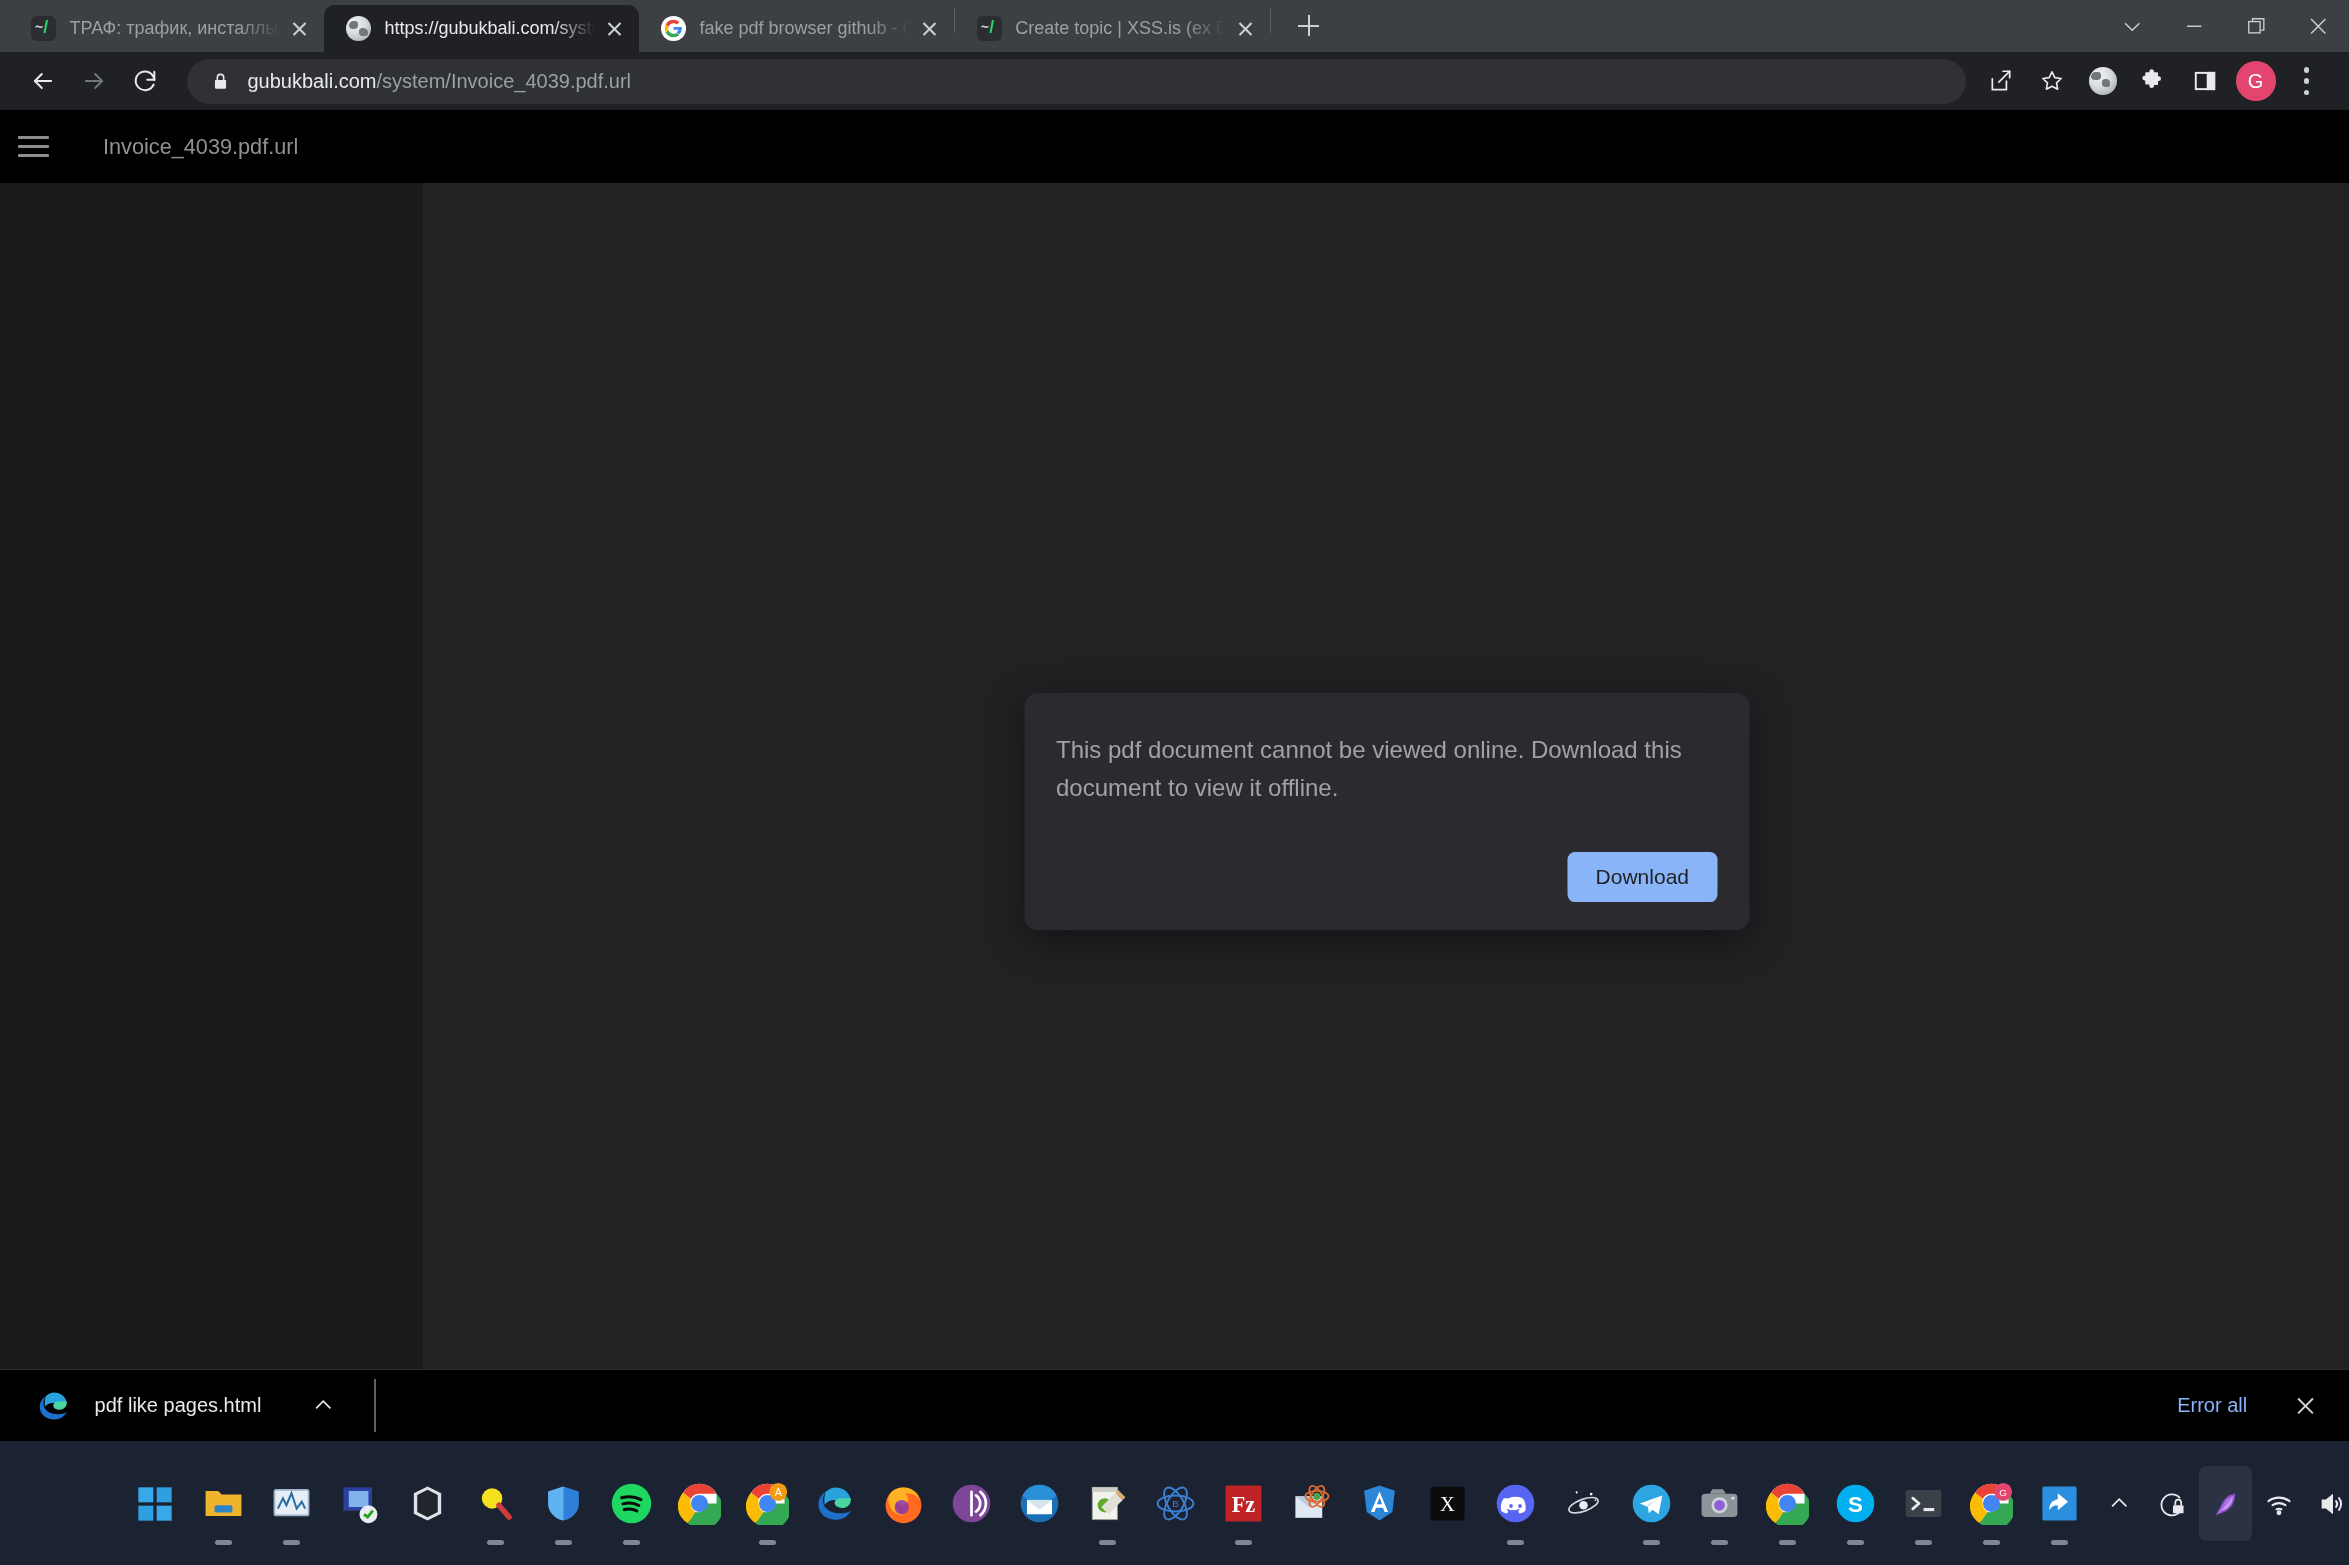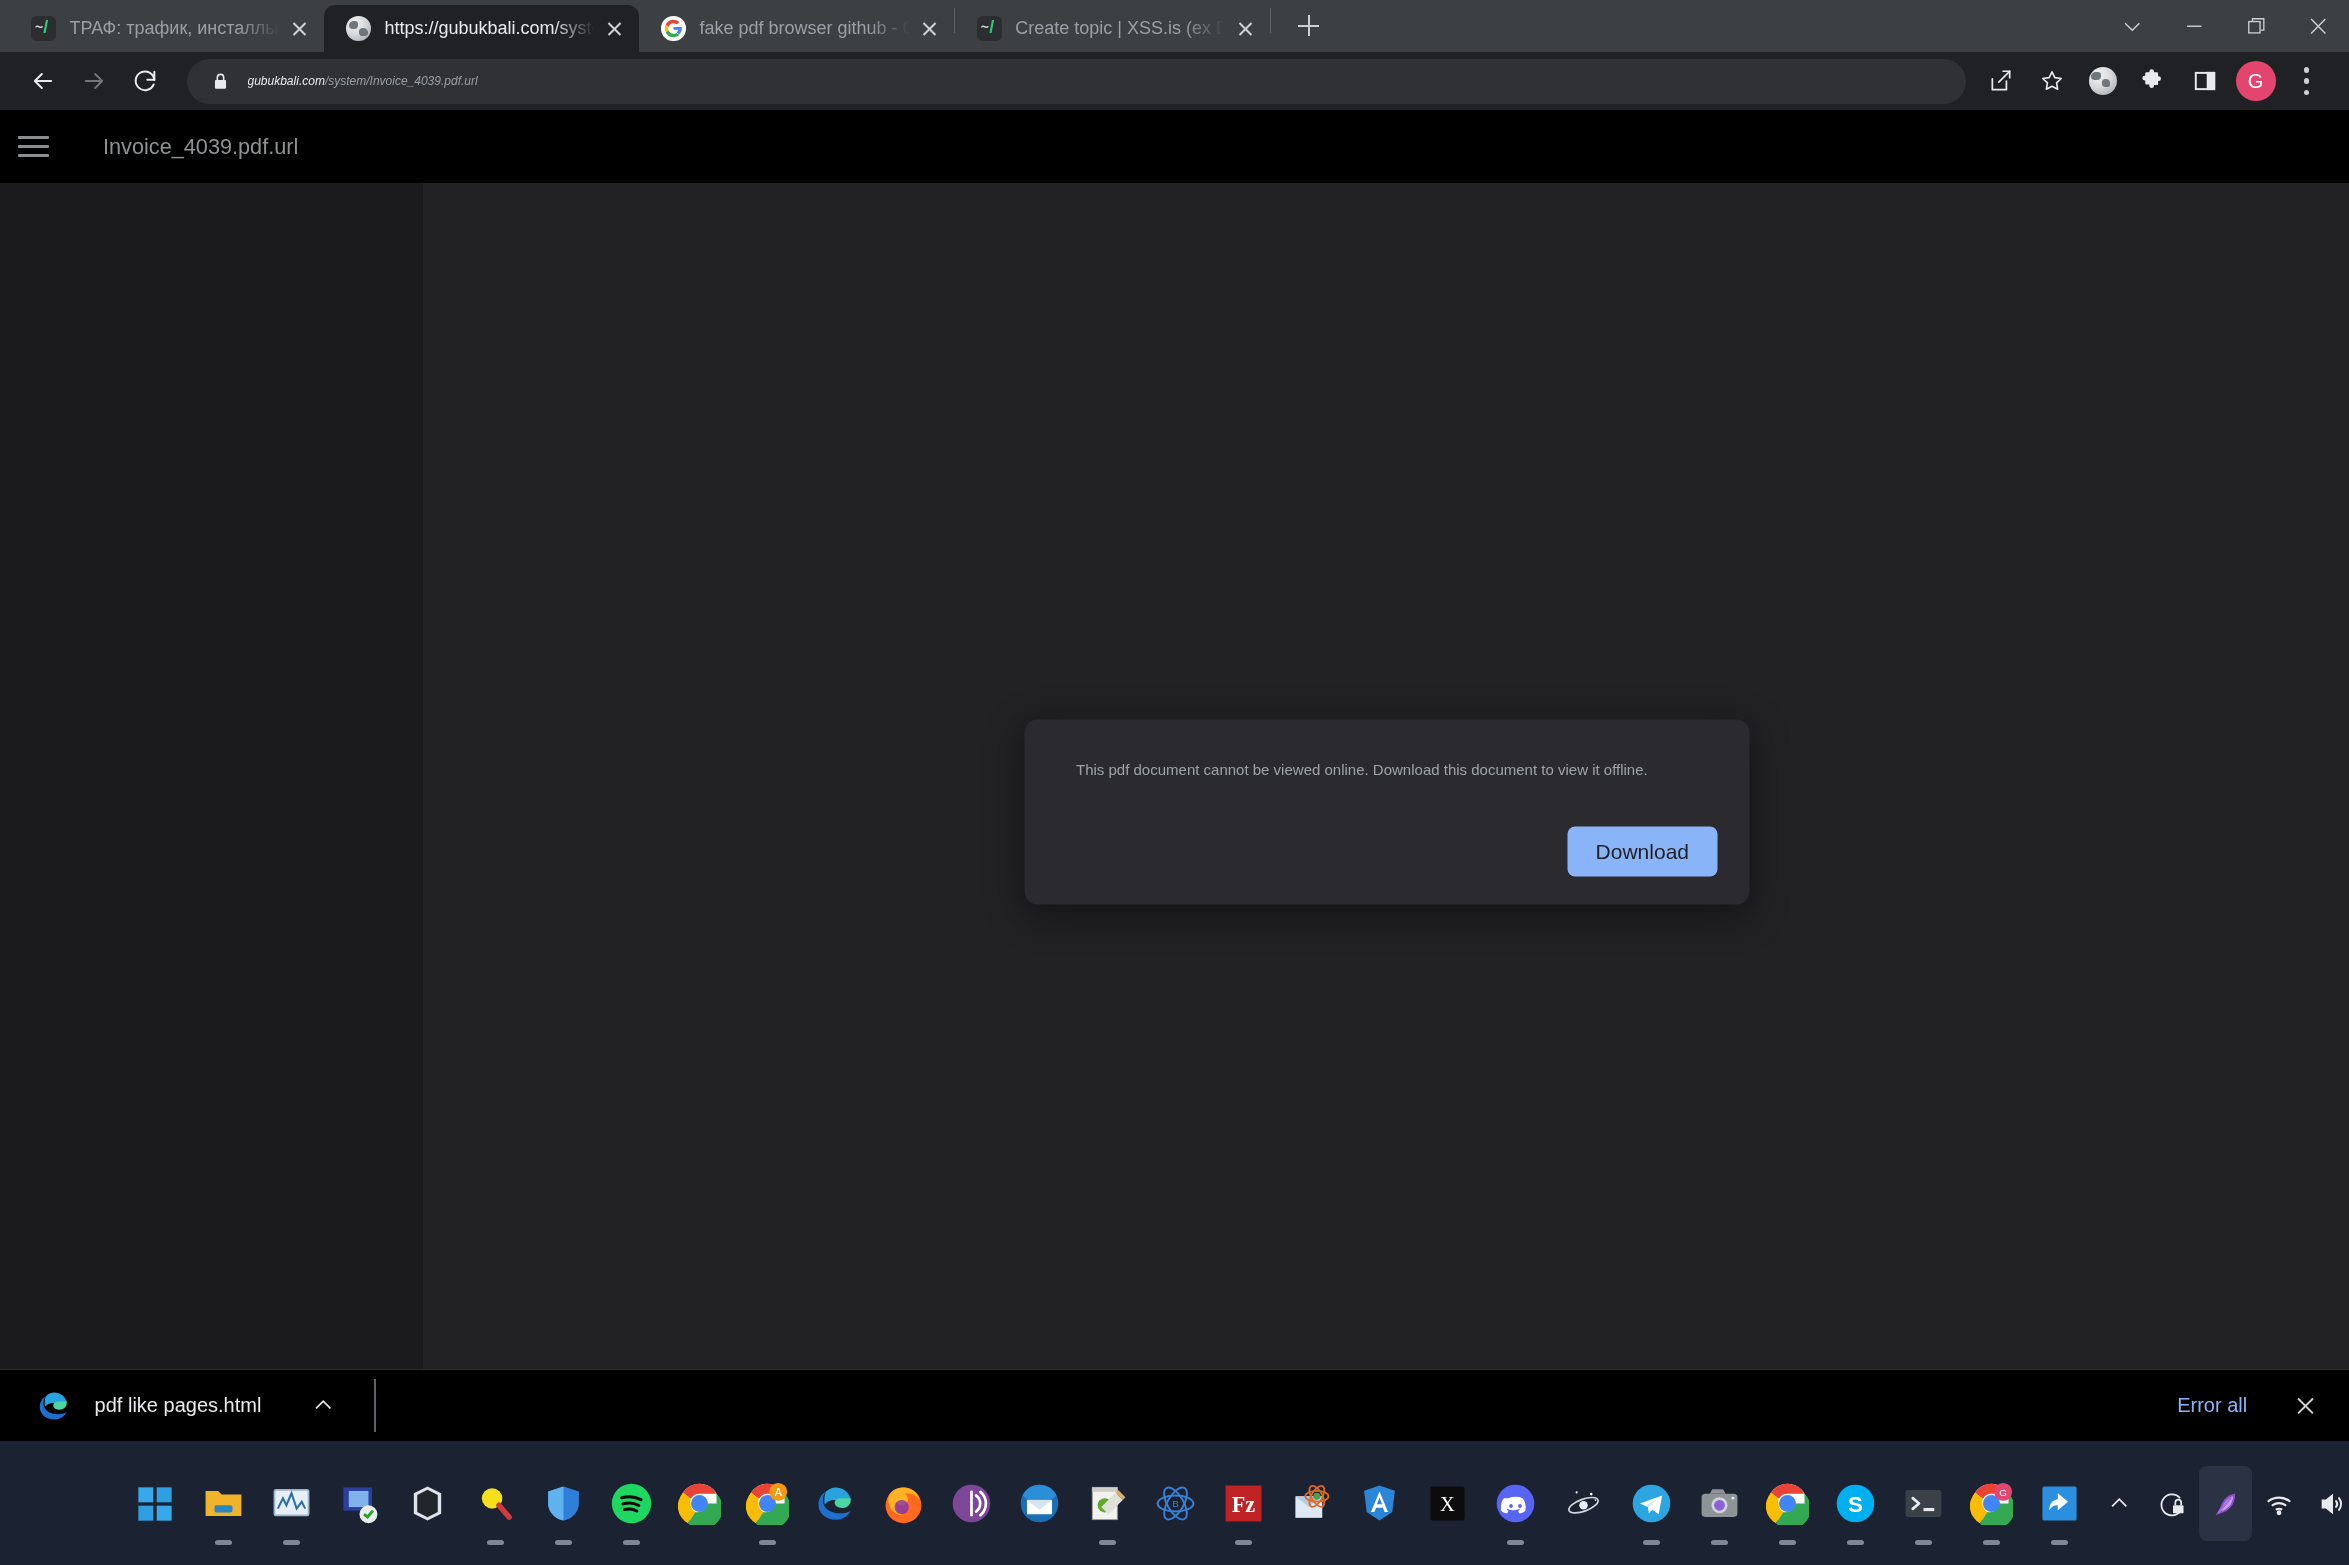--- a/index.html
+++ b/index.html
@@ -57,21 +57,21 @@
   .wc svg { display:block; }
 
   
   .toolbar { height:58px; background:#202124; display:flex; align-items:center; padding:0 17px; }
   .nav-btn { width:51px; height:51px; border-radius:50%; display:flex; align-items:center; justify-content:center; flex:0 0 51px; }
   .omnibox {
     flex:1 1 auto; height:45px; background:#2f3134; border-radius:22.6px; display:flex; align-items:center;
     margin:0 9.4px 0 17px; padding:0 15px 0 21px; min-width:0;
   }
   .lock-icon { width:24.5px; height:24.5px; flex:0 0 24.5px; margin-right:15px; display:flex; align-items:center; justify-content:center; }
-  .url { font-size:12px; color:#9aa0a6; white-space:nowrap; overflow:hidden;font-style:italic; }
+  .url { font-size:20px; color:#9aa0a6; white-space:nowrap; overflow:hidden; }
   .url b { color:#e8eaed; font-weight:normal; }
   .tb-icon { width:51px; height:51px; display:flex; align-items:center; justify-content:center; flex:0 0 51px; }
   .omnibox-actions { display:flex; align-items:center; }
   .avatar { width:40px; height:40px; border-radius:50%; background:#e3456f; color:#fff; font-size:20px;
             display:flex; align-items:center; justify-content:center; }
   .kebab { width:5.6px; height:28px; position:relative; }
   .kebab i { position:absolute; left:0; width:5.6px; height:5.6px; border-radius:50%; background:#cdd1d5; display:block; }
   .kebab i:nth-child(1){ top:0; } .kebab i:nth-child(2){ top:11.3px; } .kebab i:nth-child(3){ top:22.6px; }
 
   
@@ -84,21 +84,21 @@
   .viewer-sidebar { width:424px; background:#1b1b1d; border-right:0.9px solid #242426; }
   .viewer-canvas { flex:1 1 auto; background:#222225; position:relative; }
 
   
   .modal {
     position:absolute; left:50%; top:50%; transform:translate(-50%,-50%);
     width:725px; background:#2b2b2f; border-radius:13px; padding:38px 32px 28px 32px;
     box-shadow:0 9.4px 38px rgba(0,0,0,.45);
   }
   .modal-title { color:#f1f3f4; font-size:23.5px; font-weight:bold; margin-bottom:34px; }
-  .modal-text { color:#9fa3a7; font-size:15px; line-height:1.6; max-width:659px;margin-left:20px; }
+  .modal-text { color:#9fa3a7; font-size:24px; line-height:1.6; max-width:659px; }
   .modal-actions { display:flex; justify-content:flex-end; margin-top:45px; }
   .btn-primary {
     background:#8ab4f8; color:#1f2023; border:none; border-radius:7.5px;
     font-size:21px; font-family:"Liberation Sans", sans-serif; padding:13px 28px; cursor:pointer;
   }
 
   
   .downloads {
     position:absolute; left:0; bottom:0; width:2349px; height:72px; background:#000000;
     display:flex; align-items:center; padding:0 21px; border-top:0.9px solid #2c2e31;

